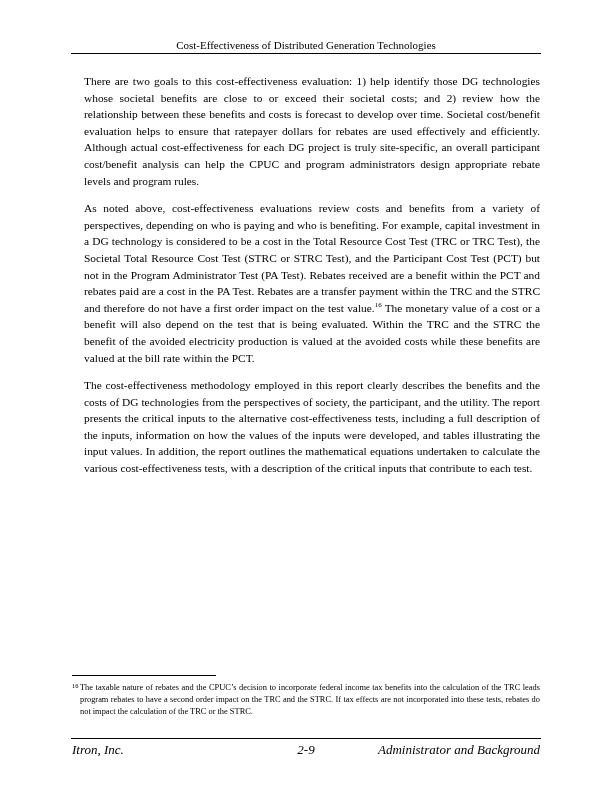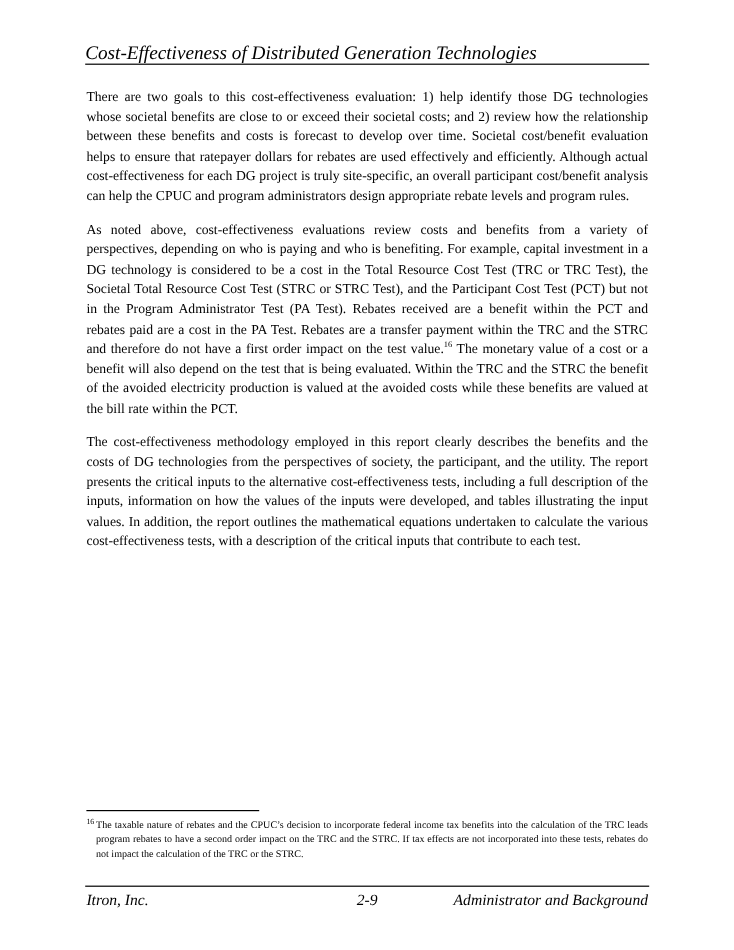--- a/index.html
+++ b/index.html
@@ -13,43 +13,42 @@
       position: relative;
       overflow: hidden;
       font-family: "Liberation Serif", "DejaVu Serif", serif;
       color: #000000;
     }
     .page-header {
       position: absolute;
       left: 71px;
       top: 38px;
       width: 470px;
-      text-align: left;
-      font-style: italic;
-      font-size: 16px;
+      text-align: center;
+      font-size: 11px;
       line-height: 14px;
     }
     .header-rule {
       position: absolute;
       left: 71px;
       top: 53px;
       width: 470px;
       height: 0;
       border-top: 1.5px solid #000;
     }
     .body-text {
       position: absolute;
       left: 72px;
       top: 73px;
       width: 468px;
       font-size: 11.4px;
       line-height: 16.6px;
     }
     .para {
-      margin: 0 0 11px 0;
+      margin: 0 0 11px 12px;
       text-align: justify;
     }
     sup.fnref {
       font-size: 7px;
       line-height: 0;
       vertical-align: 5px;
     }
     .footnote-rule {
       position: absolute;
       left: 72px;

